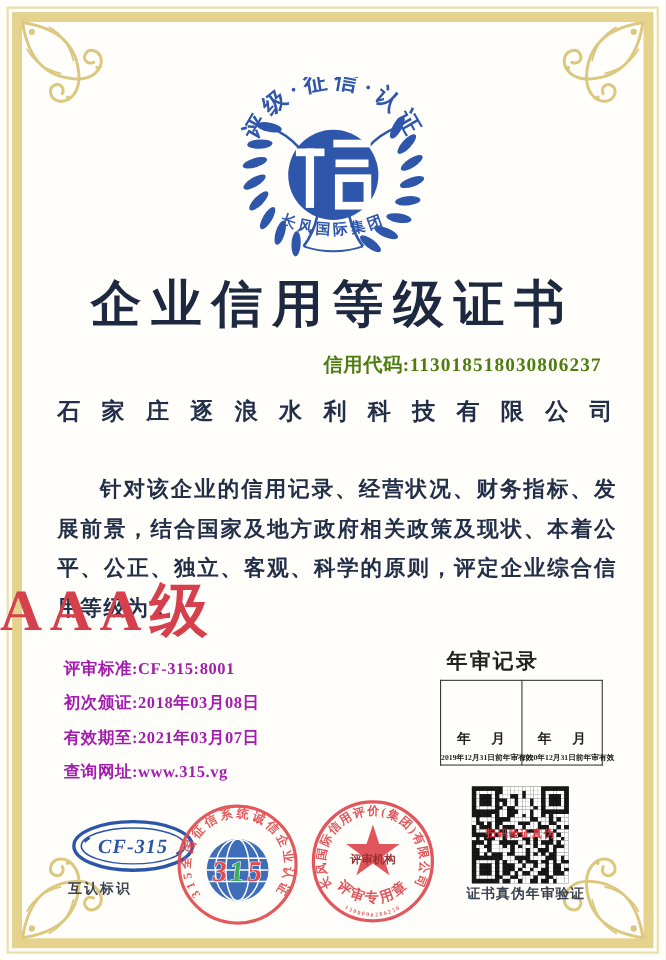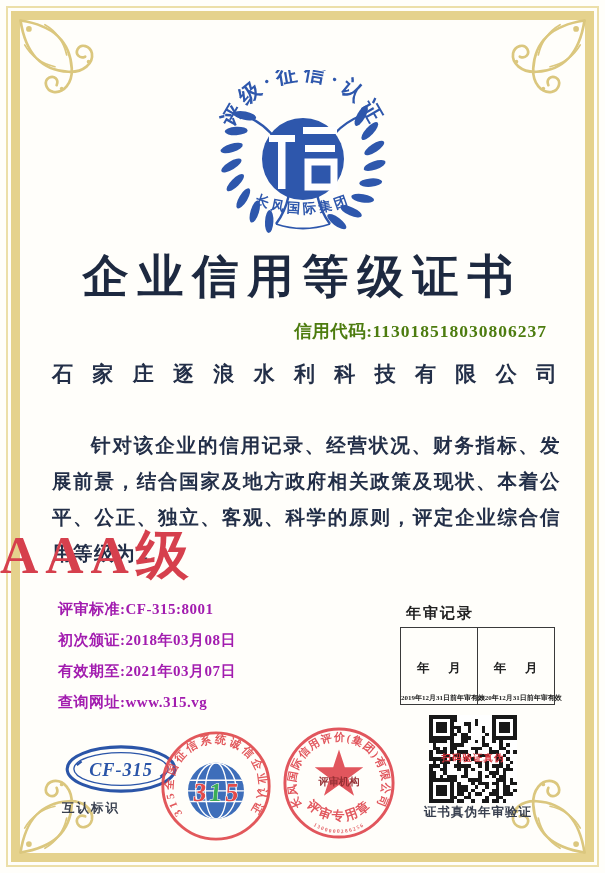--- a/index.html
+++ b/index.html
@@ -24,23 +24,23 @@
   .company{position:absolute;left:52px;right:48px;top:360px;font-size:21px;font-weight:bold;color:#232f48;
          text-align:justify;text-align-last:justify;}
   .body-text{position:absolute;left:52px;right:44px;top:428px;font-size:19.5px;line-height:36px;
          color:#232f48;font-weight:bold;text-indent:2em;text-align:justify;letter-spacing:1.5px;}
   .grade{position:absolute;left:0;right:0;top:520px;text-align:left;font-size:53px;font-weight:bold;
          color:#d6404d;letter-spacing:7px;}
   .details{position:absolute;left:58px;top:594px;font-size:15px;font-weight:bold;color:#a21caf;
          line-height:31px;letter-spacing:0.5px;}
   
   .annual{position:absolute;left:400px;top:588px;width:148px;color:#222;}
-  .annual .a-title{font-size:15px;font-weight:bold;margin:16px 0 4px 6px;letter-spacing:2px;}
+  .annual .a-title{font-size:19px;font-weight:bold;margin:0 0 4px 6px;letter-spacing:2px;}
   .annual table{border-collapse:collapse;width:148px;height:78px;}
-  .annual td{border:1px solid #3a3a3a;width:74px;vertical-align:bottom;position:relative;padding:16px;}
+  .annual td{border:1px solid #3a3a3a;width:74px;vertical-align:bottom;position:relative;padding:4px;}
   .annual .ym{white-space:pre;font-size:12.5px;font-weight:bold;text-align:center;display:block;margin-bottom:11px;}
   .annual .note{position:absolute;left:0;right:0;bottom:1px;font-size:7px;font-weight:bold;text-align:center;
          white-space:nowrap;color:#222;}
   
   .cf315{position:absolute;left:62px;top:744px;width:118px;height:50px;}
   .cf315-caption{position:absolute;left:62px;top:800px;width:118px;font-size:12.5px;
          color:#39404f;letter-spacing:2px;font-weight:bold;}
   .globe-seal{position:absolute;left:158px;top:728px;width:116px;height:116px;opacity:0.92;}
   .star-seal{position:absolute;left:280px;top:724px;width:118px;height:118px;opacity:0.92;}
   .qr-wrap{position:absolute;left:429px;top:715px;width:88px;height:88px;background:#000000;}

